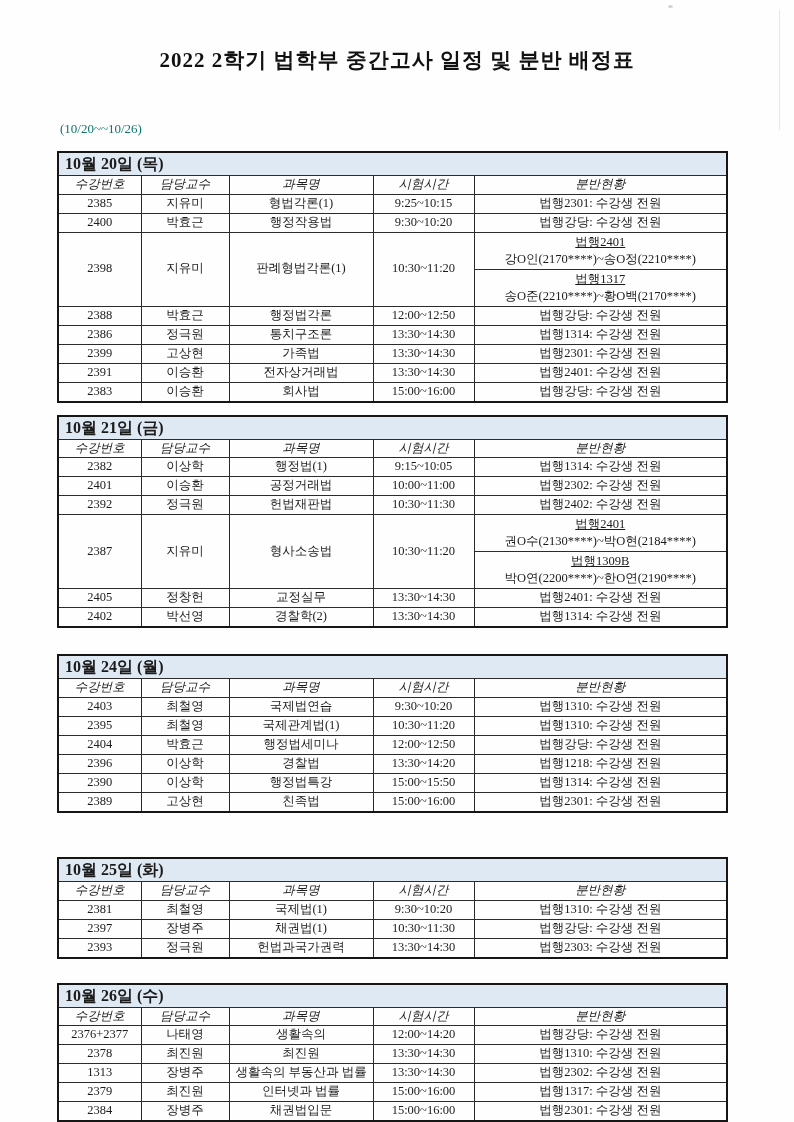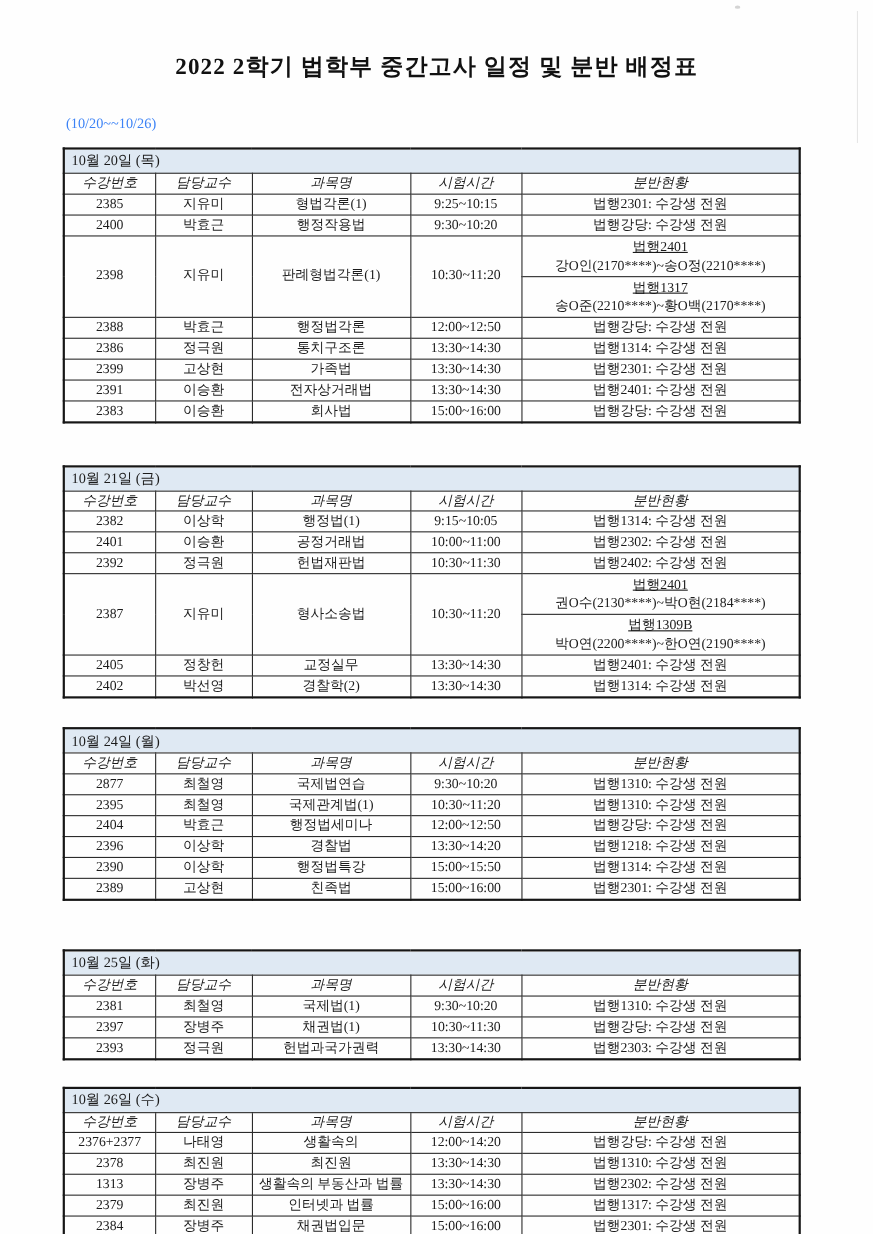--- a/index.html
+++ b/index.html
@@ -8,30 +8,30 @@
     background:#fefefe;
     font-family:"Liberation Serif","DejaVu Serif",serif;
     color:#1b1b1b;
     position:relative;
     overflow:hidden;
   }
   .title {
     font-size:21px; font-weight:bold; text-align:center;
     margin:46px 50px 4px; letter-spacing:1px; color:#111;
   }
-  .date-range { margin:30px 0 0 60px; font-size:13px; color:#3b82f6; }
+  .date-range { margin:47px 0 0 60px; font-size:13px; color:#0f766e; }
 
   table.sched {
     border-collapse:collapse;
     width:669px; margin-left:57px;
     table-layout:fixed;
     border:2px solid #161616;
   }
   .t1 { margin-top:14px; }
-  .t2 { margin-top:38px; }
+  .t2 { margin-top:12px; }
   .t3 { margin-top:26px; }
   .t4 { margin-top:44px; }
   .t5 { margin-top:24px;border-radius:31px; }
   col.c0 { width:83px; }
   col.c1 { width:88px; }
   col.c2 { width:144px; }
   col.c3 { width:101px; }
   col.c4 { width:253px; }
   table.sched td {
     border:1px solid #2b2b2b;
@@ -41,22 +41,23 @@
     height:16px;
     line-height:1.25;
     color:#1b1b1b;
     overflow:hidden;
     white-space:nowrap;
   }
   tr.daterow td {
     background:#dfe9f3;
     text-align:left;
     padding-left:6px;
-    font-size:13px;
+    font-size:16px;
     height:19px;
+    font-weight:bold;
   }
   tr.headrow td { height:15px;font-style:italic; }
   td.splitcell {
     text-align:left;
     padding:2px 6px;
     white-space:normal;
   }
   td.splitcell .room  { display:block; line-height:17px;text-decoration:underline; }
   td.splitcell .range { display:block; line-height:17px;text-align:center; }
 
@@ -252,21 +253,21 @@
     <td colspan="5">10월 24일 (월)</td>
   </tr>
   <tr class="headrow">
     <td>수강번호</td>
     <td>담당교수</td>
     <td>과목명</td>
     <td>시험시간</td>
     <td>분반현황</td>
   </tr>
   <tr>
-    <td>2877</td>
+    <td>2403</td>
     <td>최철영</td>
     <td>국제법연습</td>
     <td>9:30~10:20</td>
     <td>법행1310: 수강생 전원</td>
   </tr>
   <tr>
     <td>2395</td>
     <td>최철영</td>
     <td>국제관계법(1)</td>
     <td>10:30~11:20</td>

